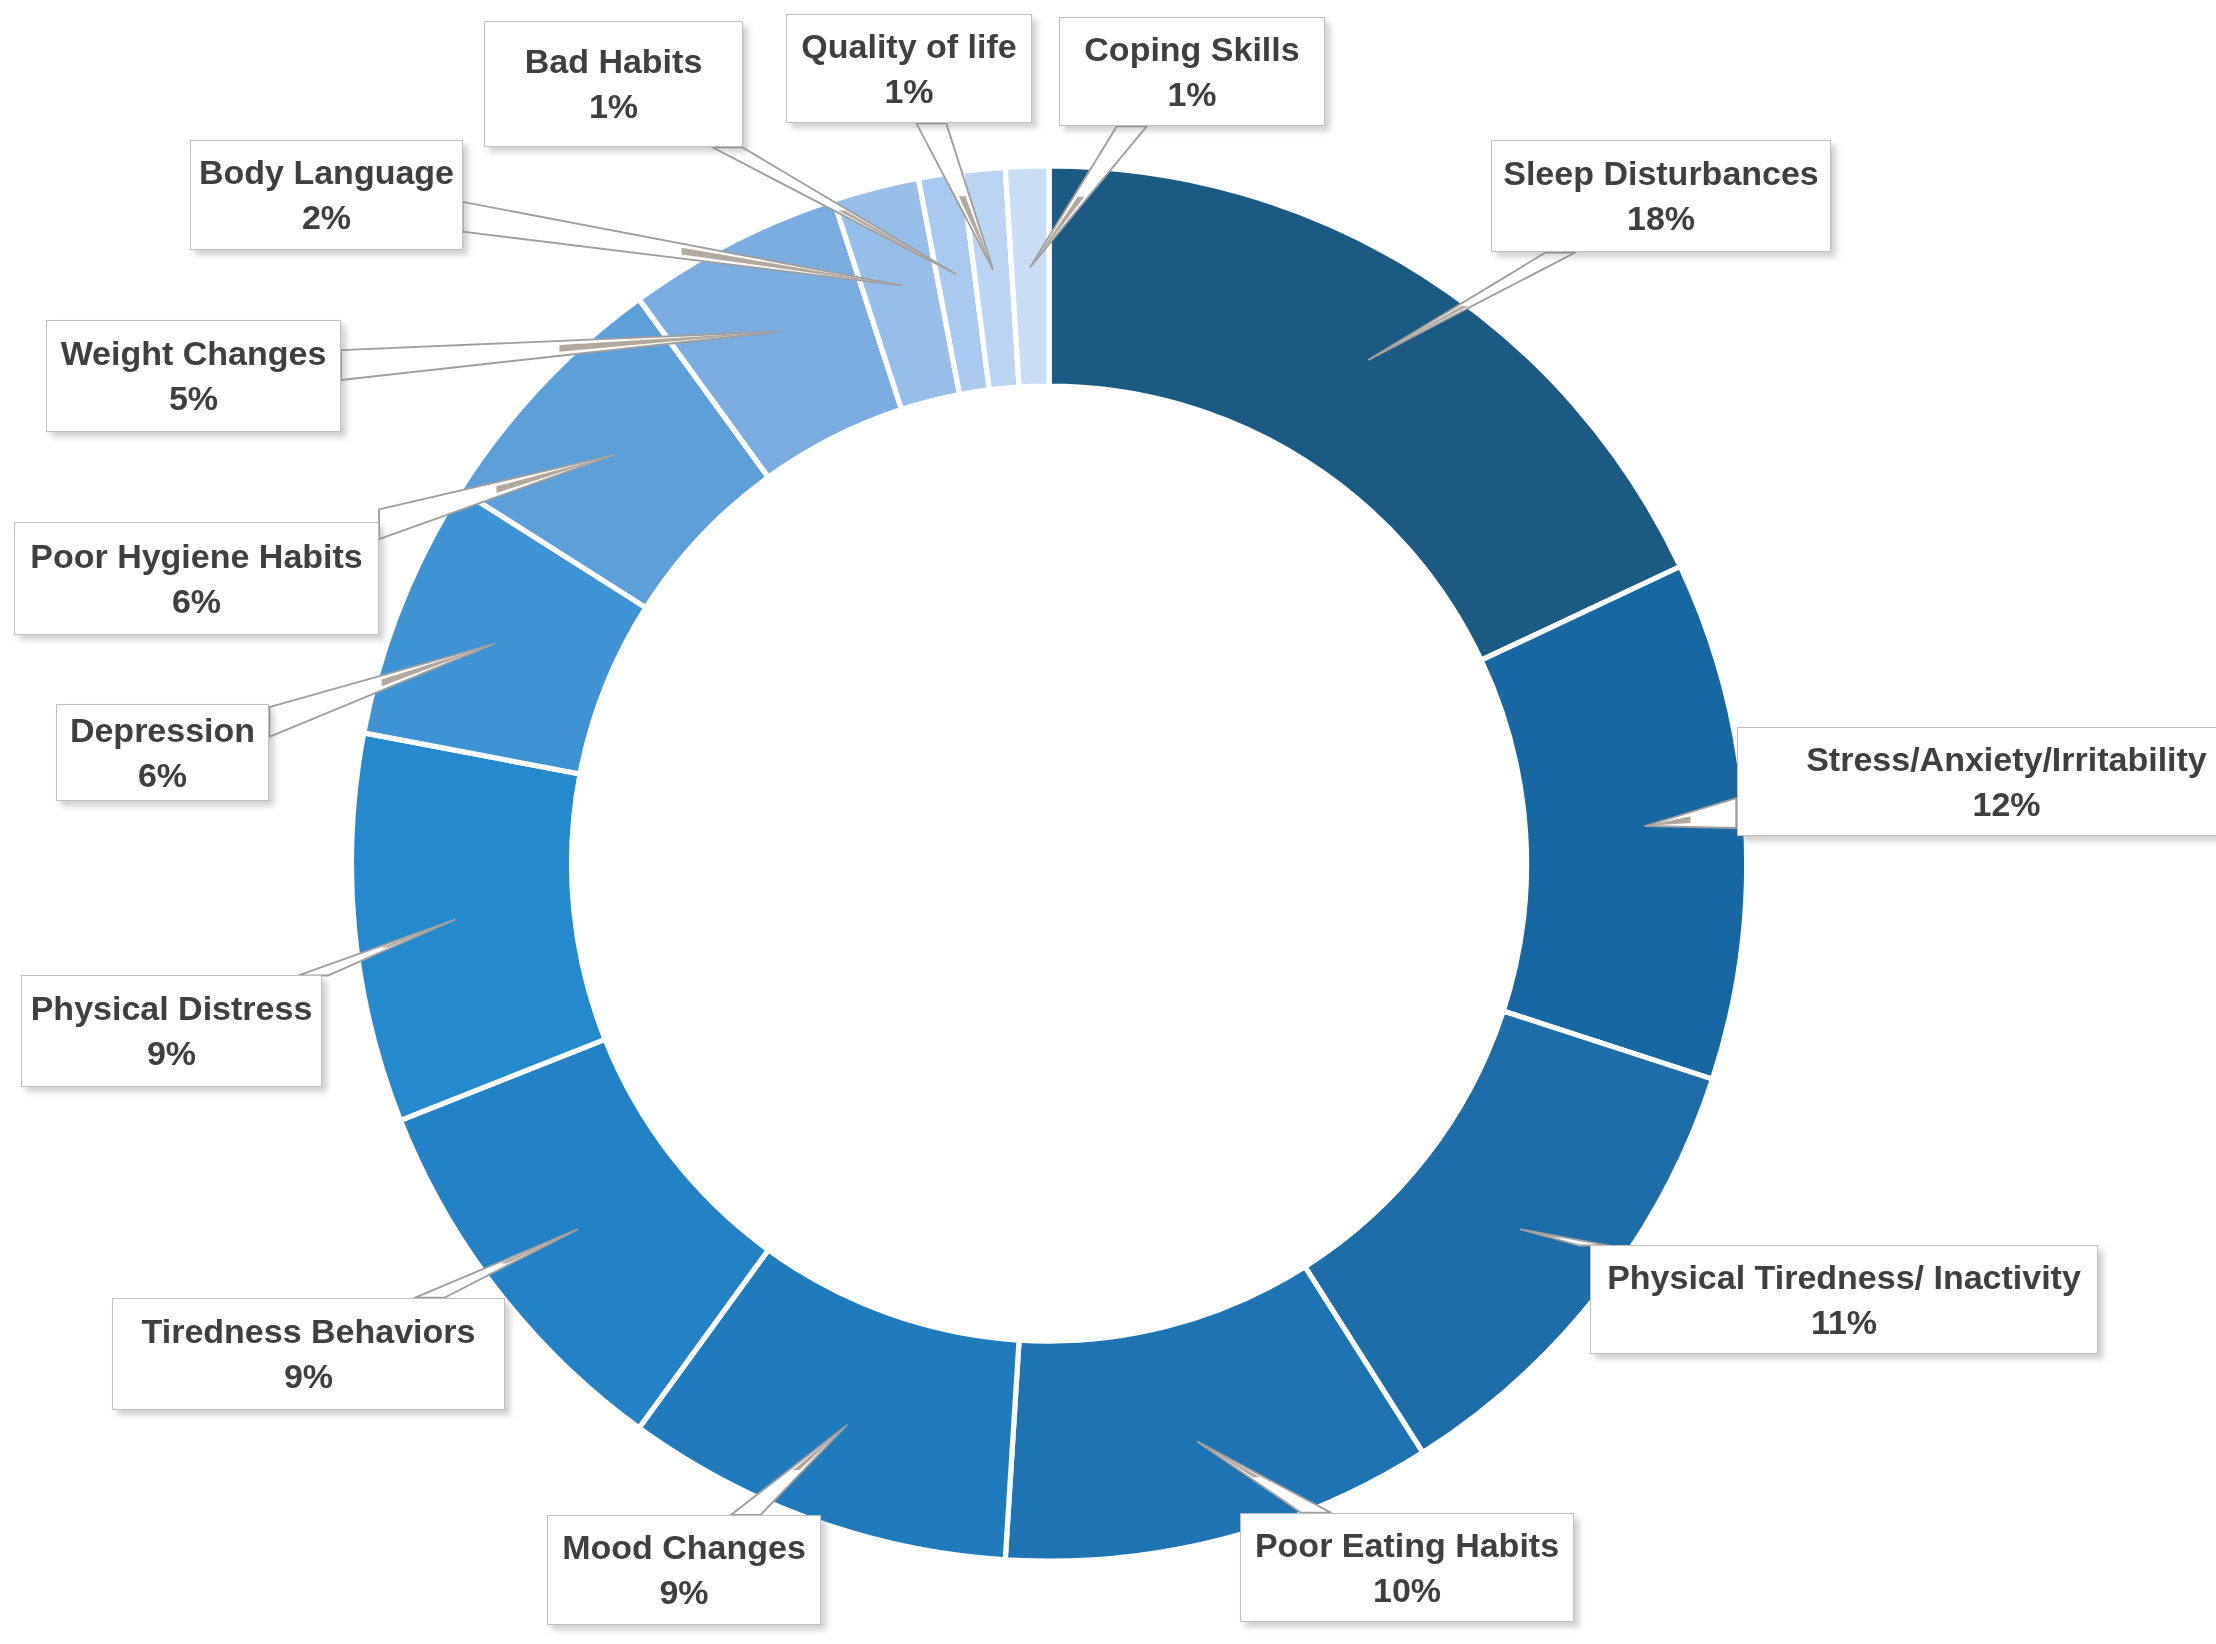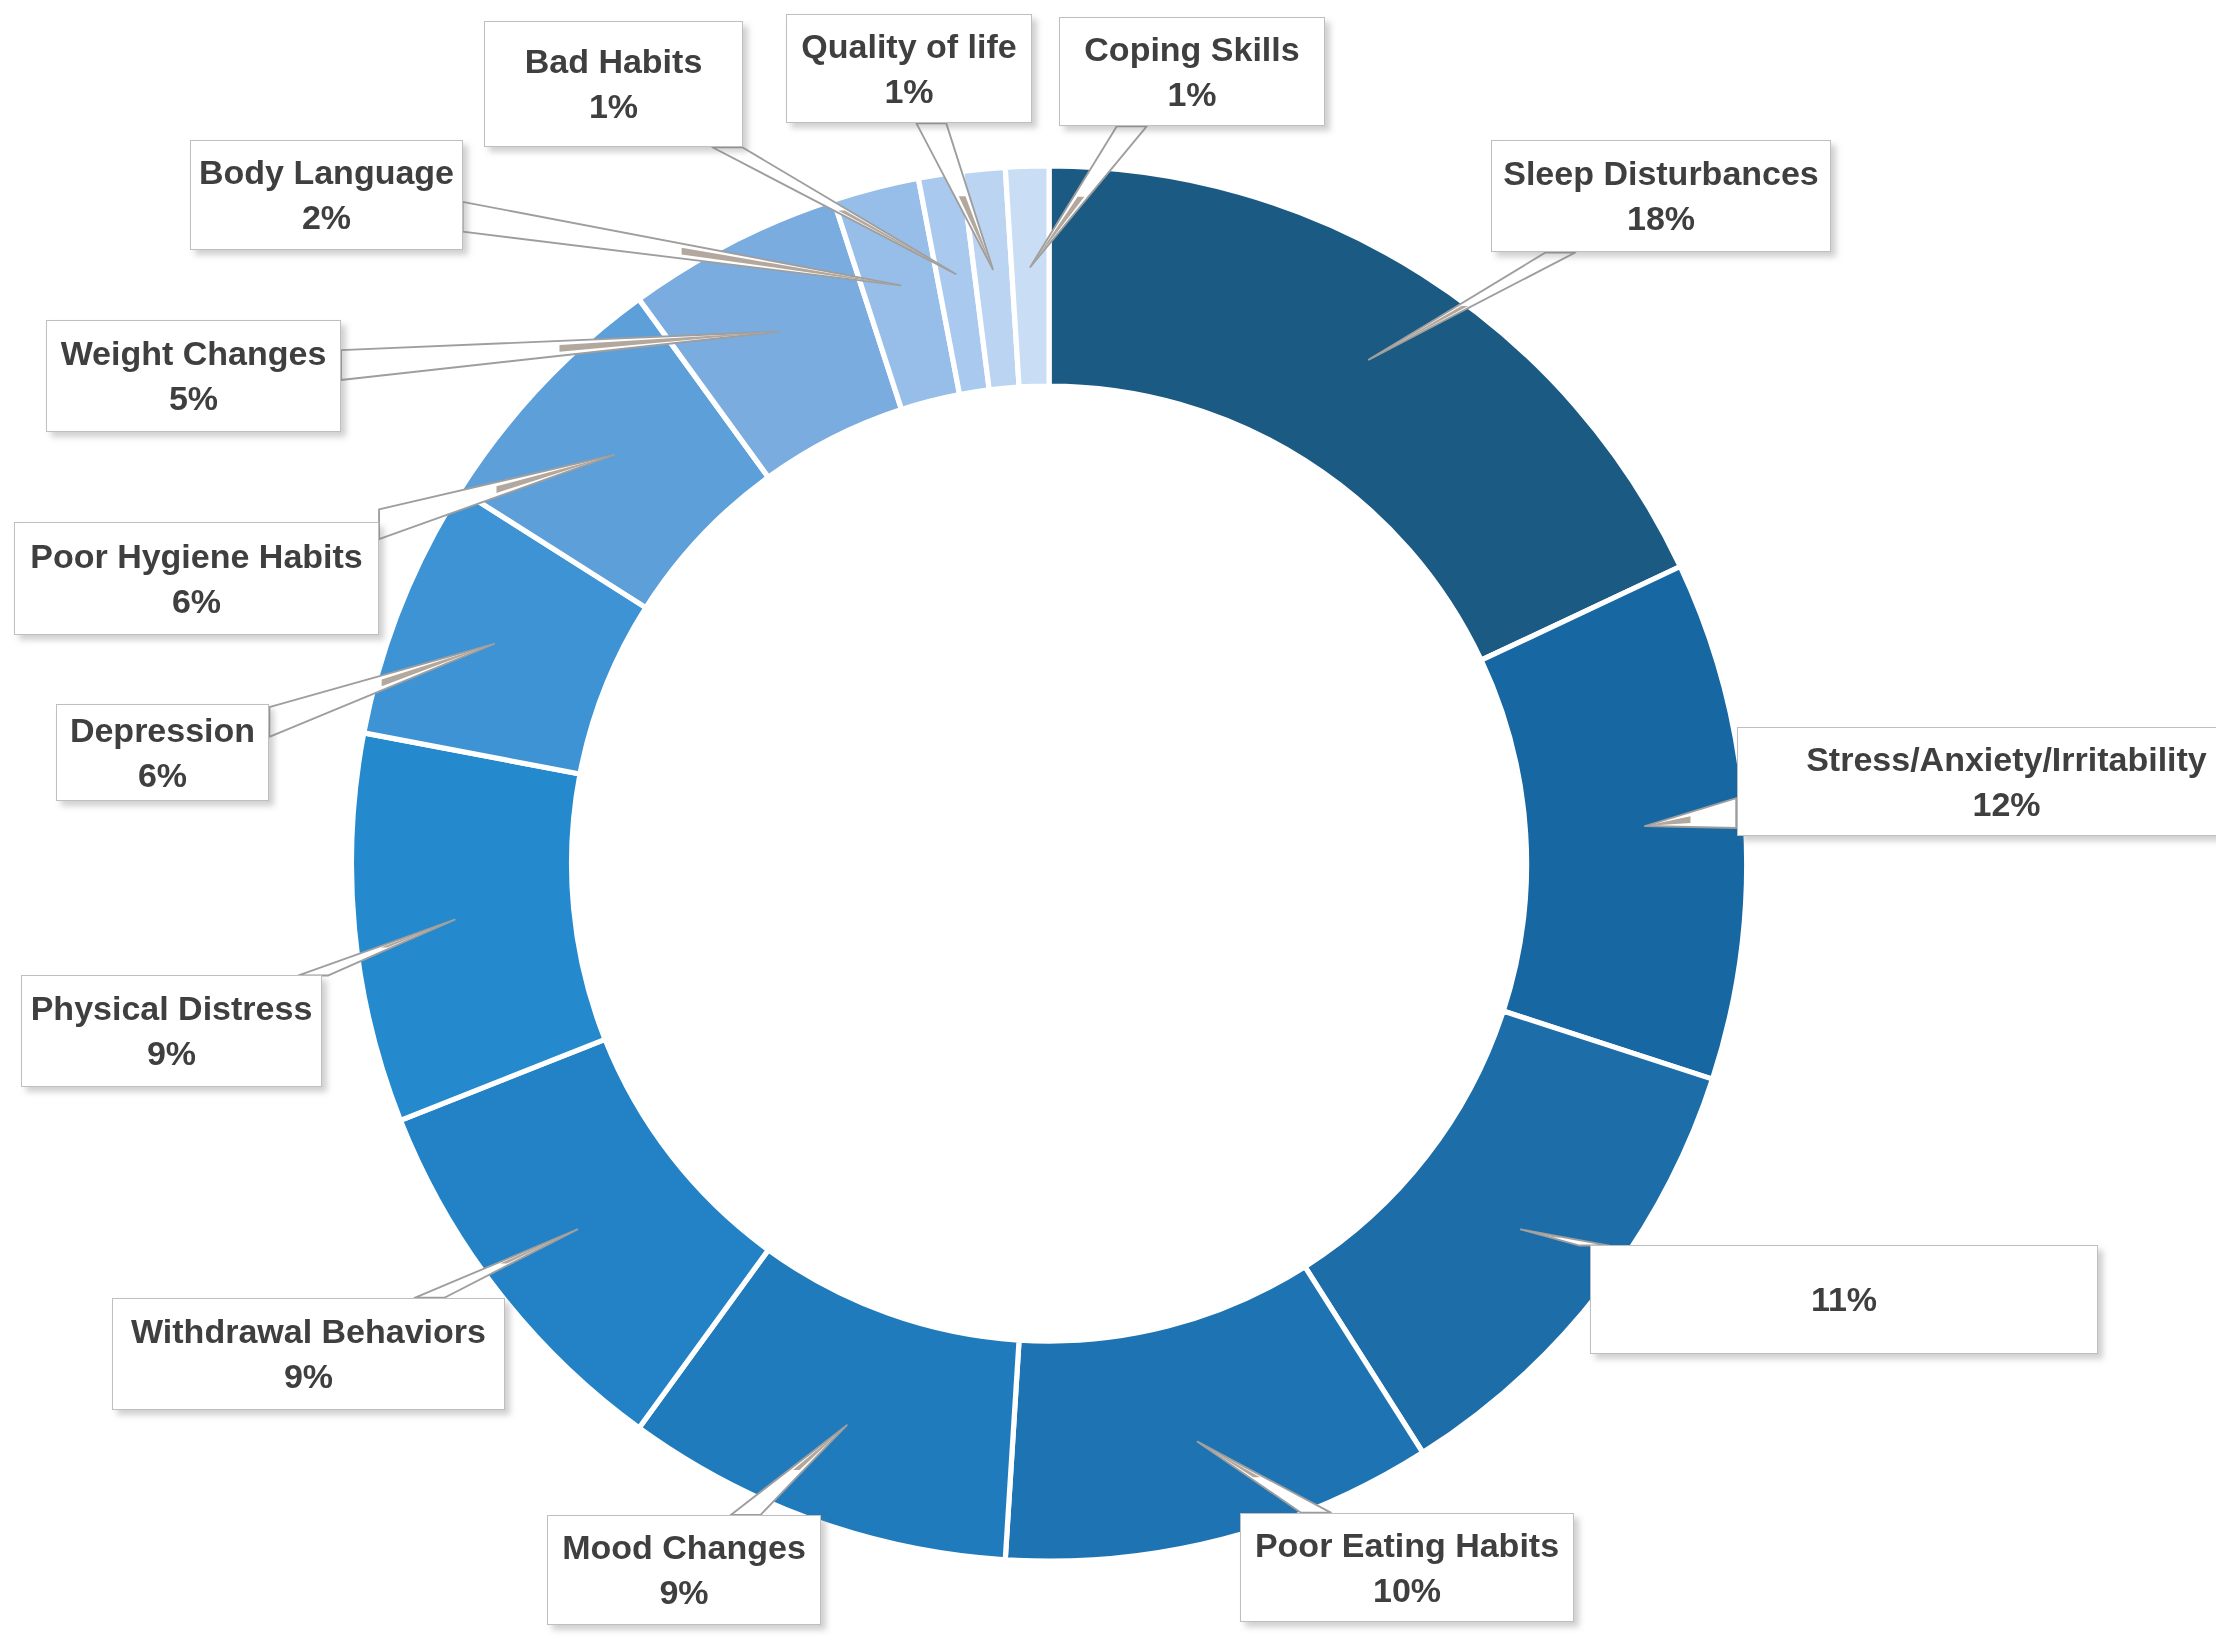--- a/index.html
+++ b/index.html
@@ -86,32 +86,33 @@
   <div id="callouts">
       <div class="callout" style="left: 1491px; top: 140px; width: 340px; height: 112px;">
         <div>Sleep Disturbances</div>
         <div>18%</div>
       </div>
       <div class="callout" style="left: 1737px; top: 727px; width: 539px; height: 109px;">
         <div>Stress/Anxiety/Irritability</div>
         <div>12%</div>
       </div>
       <div class="callout" style="left: 1590px; top: 1245px; width: 508px; height: 109px;">
+        <div>Physical Tiredness/ Inactivity</div>
         <div>11%</div>
       </div>
       <div class="callout" style="left: 1240px; top: 1513px; width: 334px; height: 109px;">
         <div>Poor Eating Habits</div>
         <div>10%</div>
       </div>
       <div class="callout" style="left: 547px; top: 1515px; width: 274px; height: 110px;">
         <div>Mood Changes</div>
         <div>9%</div>
       </div>
       <div class="callout" style="left: 112px; top: 1298px; width: 393px; height: 112px;">
-        <div>Withdrawal Behaviors</div>
+        <div>Tiredness Behaviors</div>
         <div>9%</div>
       </div>
       <div class="callout" style="left: 21px; top: 975px; width: 301px; height: 112px;">
         <div>Physical Distress</div>
         <div>9%</div>
       </div>
       <div class="callout" style="left: 56px; top: 704px; width: 213px; height: 97px;">
         <div>Depression</div>
         <div>6%</div>
       </div>

